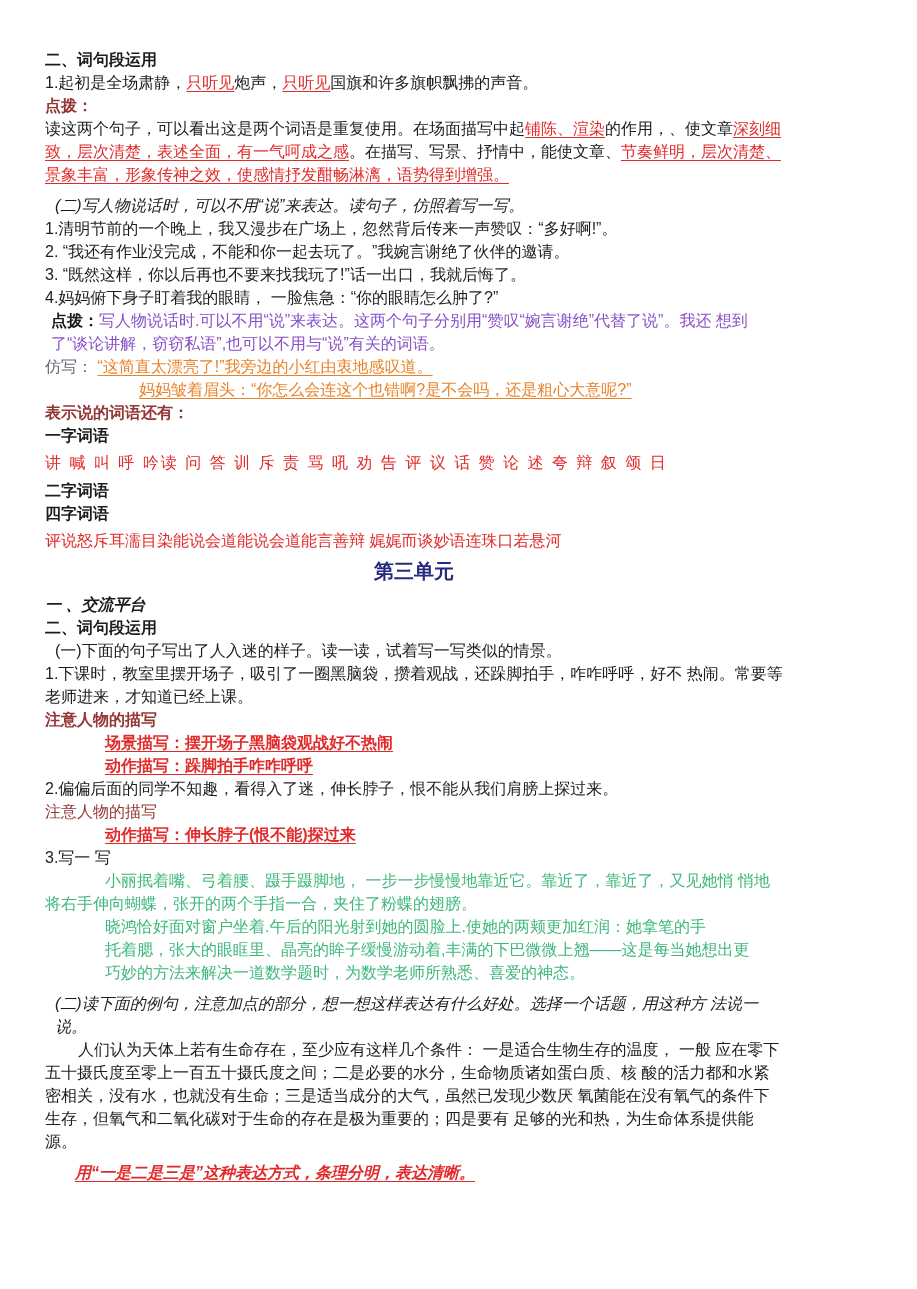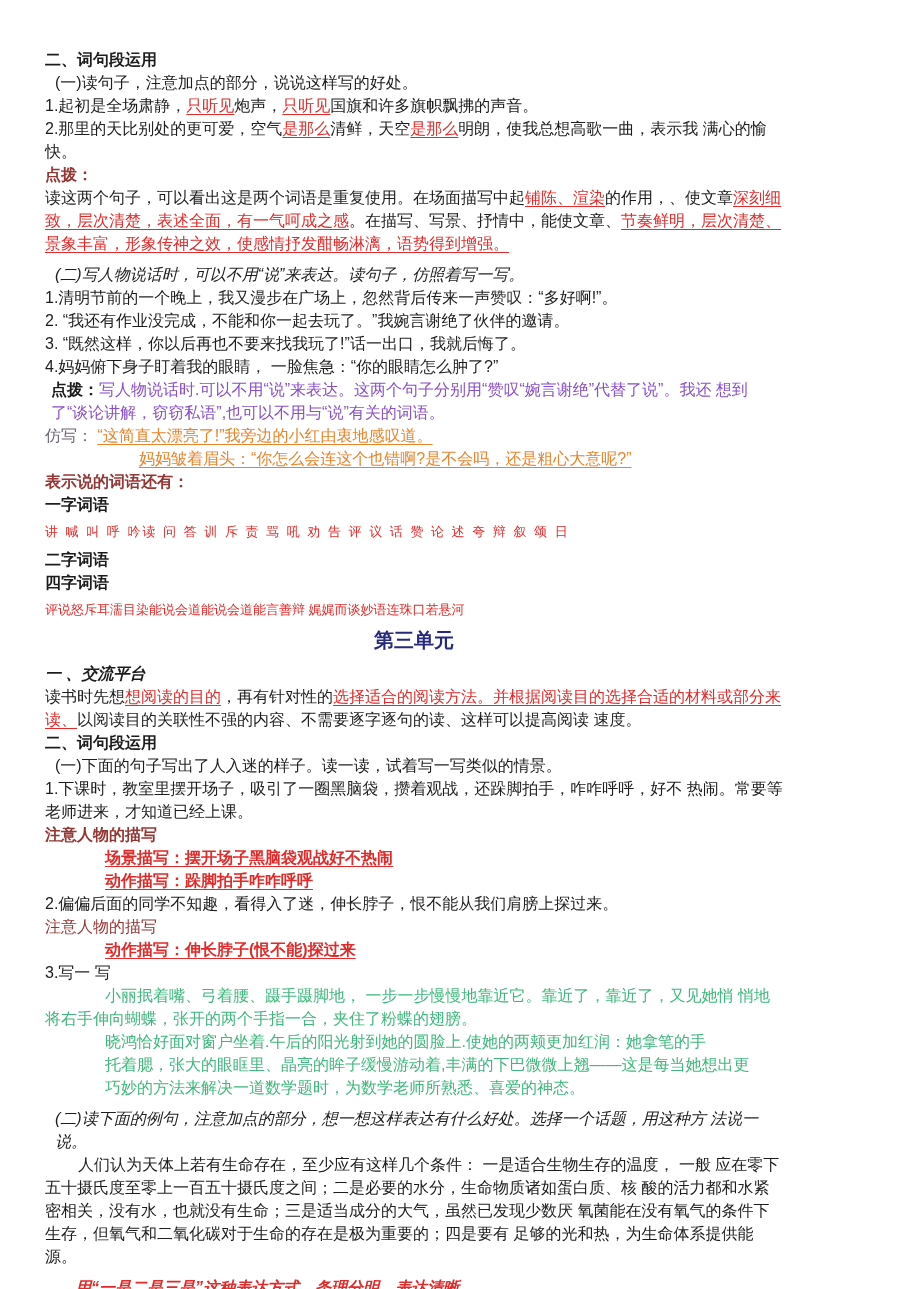--- a/index.html
+++ b/index.html
@@ -46,51 +46,48 @@
   .ind1{padding-left:10px;}
   .ind2{margin-left:60px;}
   .ind3{margin-left:94px;}
   .ind4{margin-left:30px;}
   .fi{text-indent:60px;}
   .fi2{text-indent:33px;}
   .center{text-align:center;}
   .lg{font-size:20px;line-height:28px;}
   .mt1{margin-top:8px;font-style:italic;}
   .mt2{margin-top:0;}
-  .list{font-size:13px;line-height:26px;margin:3px 0;}
+  .list{font-size:16px;line-height:26px;margin:3px 0;}
   .list1{letter-spacing:2px;}
 </style>
 </head>
 <body>
 
 <div class="page">
   <div>
       <p class="para"><span class="s-b">二、词句段运用</span></p>
-      <p class="para ind1"><span>(一)读句子，注意加点的部分，说说这样写的好处。</span></p>
       <p class="para"><span>1.起初是全场肃静，</span><span class="s-ru">只听见</span><span>炮声，</span><span class="s-ru">只听见</span><span>国旗和许多旗帜飘拂的声音。</span></p>
-      <p class="para"><span>2.那里的天比别处的更可爱，空气</span><span class="s-ru">是那么</span><span>清鲜，天空</span><span class="s-ru">是那么</span><span>明朗，使我总想高歌一曲，表示我 满心的愉快。</span></p>
       <p class="para"><span class="s-mb">点拨：</span></p>
       <p class="para"><span>读这两个句子，可以看出这是两个词语是重复使用。在场面描写中起</span><span class="s-ru">铺陈、渲染</span><span>的作用，、使文章</span><span class="s-ru">深刻细致，层次清楚，表述全面，有一气呵成之感</span><span>。在描写、写景、抒情中，能使文章、</span><span class="s-ru">节奏鲜明，层次清楚、景象丰富，形象传神之效，使感情抒发酣畅淋漓，语势得到增强。</span></p>
       <p class="para ind1 mt1"><span>(二)写人物说话时，可以不用“说”来表达。读句子，仿照着写一写。</span></p>
       <p class="para"><span>1.清明节前的一个晚上，我又漫步在广场上，忽然背后传来一声赞叹：“多好啊!”。</span></p>
       <p class="para"><span>2. “我还有作业没完成，不能和你一起去玩了。”我婉言谢绝了伙伴的邀请。</span></p>
       <p class="para"><span>3. “既然这样，你以后再也不要来找我玩了!”话一出口，我就后悔了。</span></p>
       <p class="para"><span>4.妈妈俯下身子盯着我的眼睛， 一脸焦急：“你的眼睛怎么肿了?”</span></p>
       <p class="para ind0"><span class="s-b">点拨：</span><span class="s-p">写人物说话时.可以不用“说”来表达。这两个句子分别用“赞叹“婉言谢绝”代替了说”。我还 想到了“谈论讲解，窃窃私语”,也可以不用与“说”有关的词语。</span></p>
       <p class="para"><span class="s-fl">仿写：</span><span> </span><span class="s-ou">“这简直太漂亮了!”我旁边的小红由衷地感叹道。</span></p>
       <p class="para ind3"><span class="s-ou">妈妈皱着眉头：“你怎么会连这个也错啊?是不会吗，还是粗心大意呢?”</span></p>
       <p class="para mt2"><span class="s-mb">表示说的词语还有：</span></p>
       <p class="para"><span class="s-b">一字词语</span></p>
       <p class="para list list1"><span class="s-r">讲 喊 叫 呼 吟读 问 答 训 斥 责 骂 吼 劝 告 评 议 话 赞 论 述 夸 辩 叙 颂 日</span></p>
       <p class="para"><span class="s-b">二字词语</span></p>
       <p class="para"><span class="s-b">四字词语</span></p>
       <p class="para list"><span class="s-r">评说怒斥耳濡目染能说会道能说会道能言善辩 娓娓而谈妙语连珠口若悬河</span></p>
       <p class="para center lg mt2"><span class="s-nb">第三单元</span></p>
       <p class="para mt1"><span class="s-b">一 、交流平台</span></p>
-      <p class="para"><span>读书时先想</span><span class="s-ru">想阅读的目的</span><span>，再有针对性的</span><span class="s-ru">选择适合的阅读方法。并根据阅读目的选择合适的材料或部分来读、</span><span>以阅读目的关联性不强的内容、不需要逐字逐句的读、这样可以提高阅读 速度。</span></p>
       <p class="para"><span class="s-b">二、词句段运用</span></p>
       <p class="para ind1"><span>(一)下面的句子写出了人入迷的样子。读一读，试着写一写类似的情景。</span></p>
       <p class="para"><span>1.下课时，教室里摆开场子，吸引了一圈黑脑袋，攒着观战，还跺脚拍手，咋咋呼呼，好不 热闹。常要等老师进来，才知道已经上课。</span></p>
       <p class="para"><span class="s-mb">注意人物的描写</span></p>
       <p class="para ind2"><span class="s-rbu">场景描写：摆开场子黑脑袋观战好不热闹</span></p>
       <p class="para ind2"><span class="s-rbu">动作描写：跺脚拍手咋咋呼呼</span></p>
       <p class="para"><span>2.偏偏后面的同学不知趣，看得入了迷，伸长脖子，恨不能从我们肩膀上探过来。</span></p>
       <p class="para"><span class="s-m">注意人物的描写</span></p>
       <p class="para ind2"><span class="s-rbu">动作描写：伸长脖子(恨不能)探过来</span></p>
       <p class="para"><span>3.写一 写</span></p>

